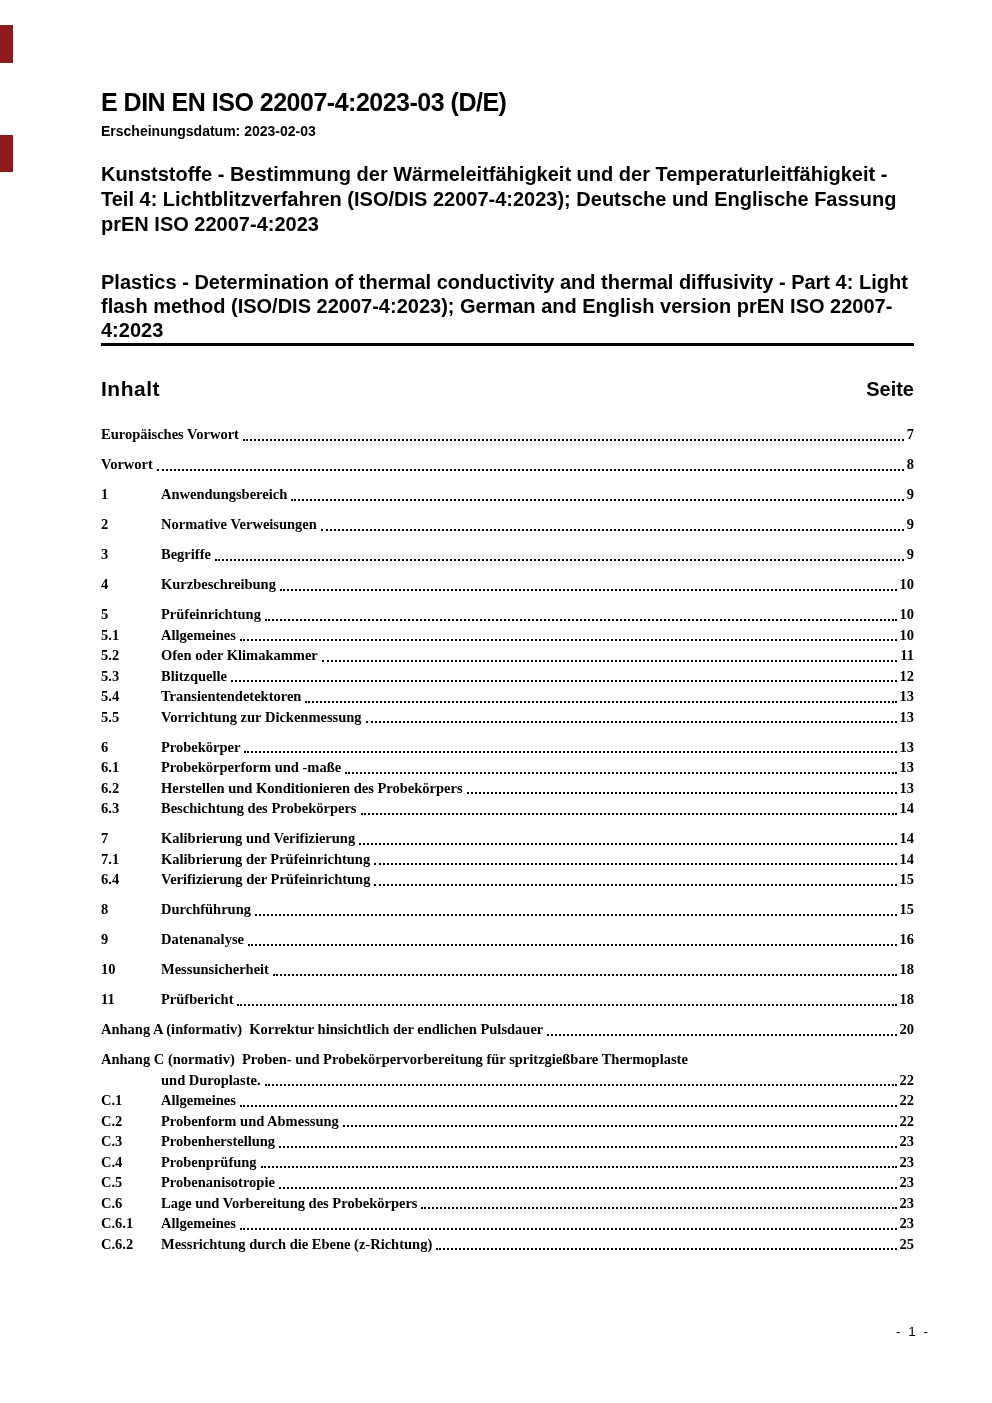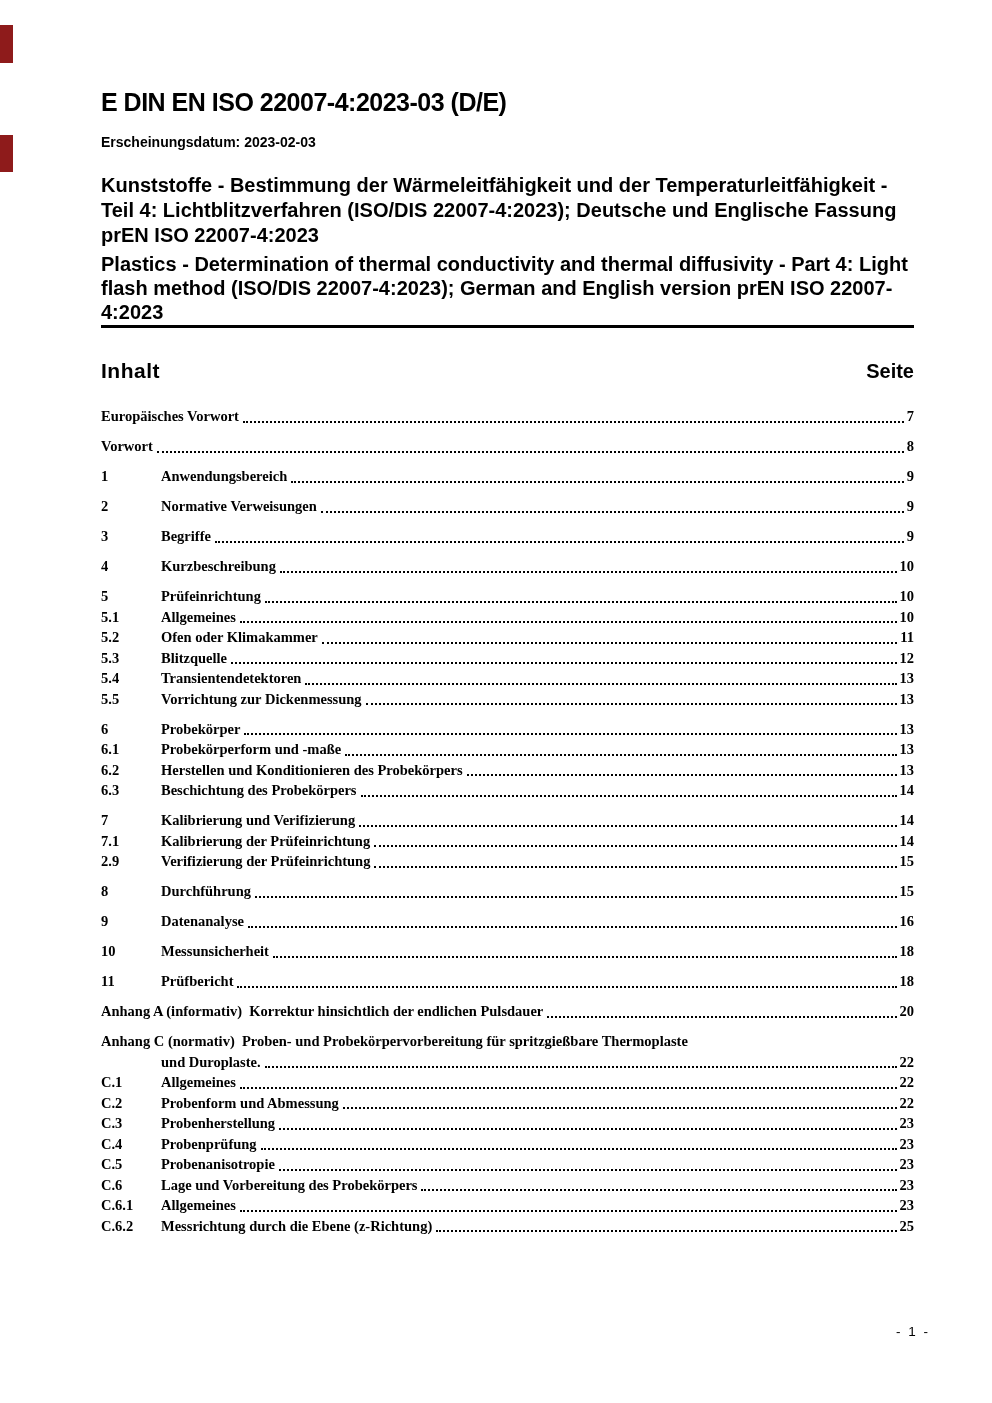--- a/index.html
+++ b/index.html
@@ -21,30 +21,30 @@
     left: 101px; top: 0;
     width: 813px;
   }
   .doc-number {
     margin-top: 88px;
     font-size: 25px; font-weight: bold;
     line-height: 28px;
     letter-spacing: -0.5px;
   }
   .release-date {
-    margin-top: 18px;
+    margin-top: 7px;
     font-size: 14px; font-weight: bold;
     line-height: 17px;
   }
   .doc-title {
     font-size: 20px; font-weight: bold;
     line-height: 25px;
   }
   .doc-title.de { margin-top: 22px; }
-  .doc-title.en { margin-top: 4px; line-height: 24px; }
+  .doc-title.en { margin-top: 33px; line-height: 24px; }
   .title-rule {
     margin-top: 1px;
     border: none;
     border-top: 3px solid #000;
     height: 0;
   }
   .inhalt-row {
     margin-top: 31px;
     display: flex;
     justify-content: space-between;
@@ -222,21 +222,21 @@
     <span class="toc-leader"></span>
     <span class="toc-page">14</span>
   </div>
       <div class="toc-row">
     <span class="toc-num">7.1</span>
     <span class="toc-title">Kalibrierung der Prüfeinrichtung</span>
     <span class="toc-leader"></span>
     <span class="toc-page">14</span>
   </div>
       <div class="toc-row">
-    <span class="toc-num">2.9</span>
+    <span class="toc-num">6.4</span>
     <span class="toc-title">Verifizierung der Prüfeinrichtung</span>
     <span class="toc-leader"></span>
     <span class="toc-page">15</span>
   </div>
       <div class="toc-row top">
     <span class="toc-num">8</span>
     <span class="toc-title">Durchführung</span>
     <span class="toc-leader"></span>
     <span class="toc-page">15</span>
   </div>

